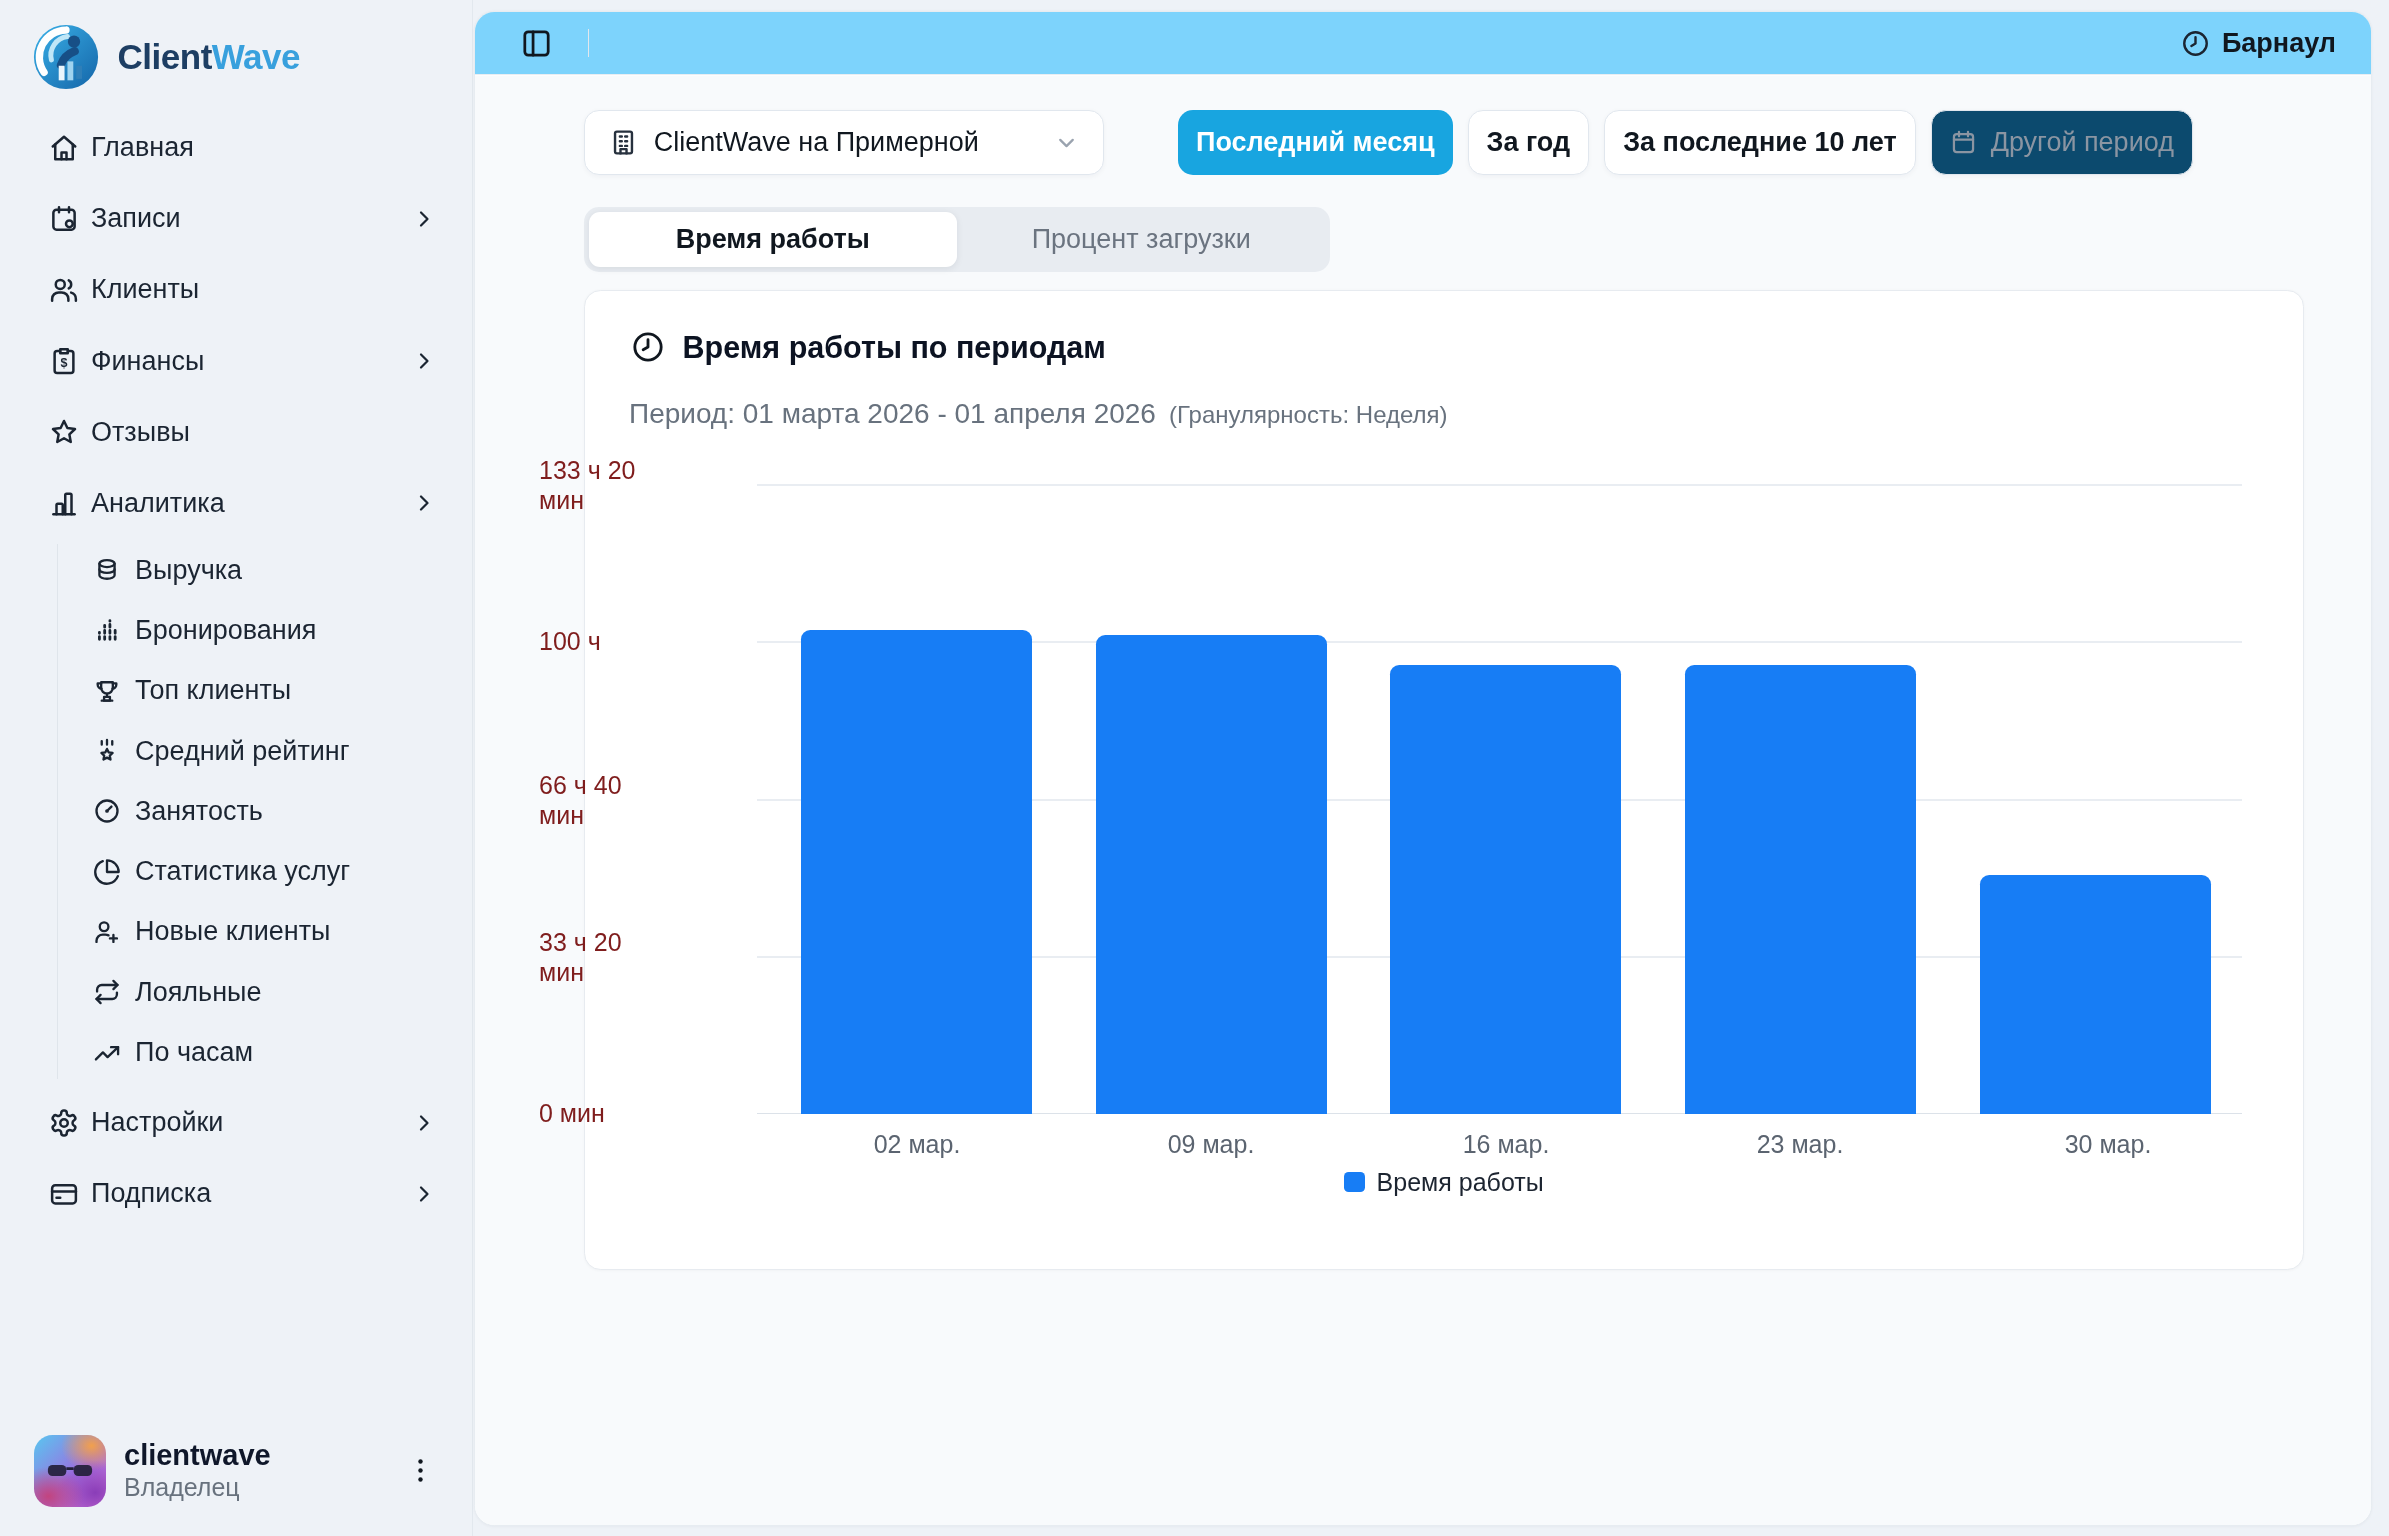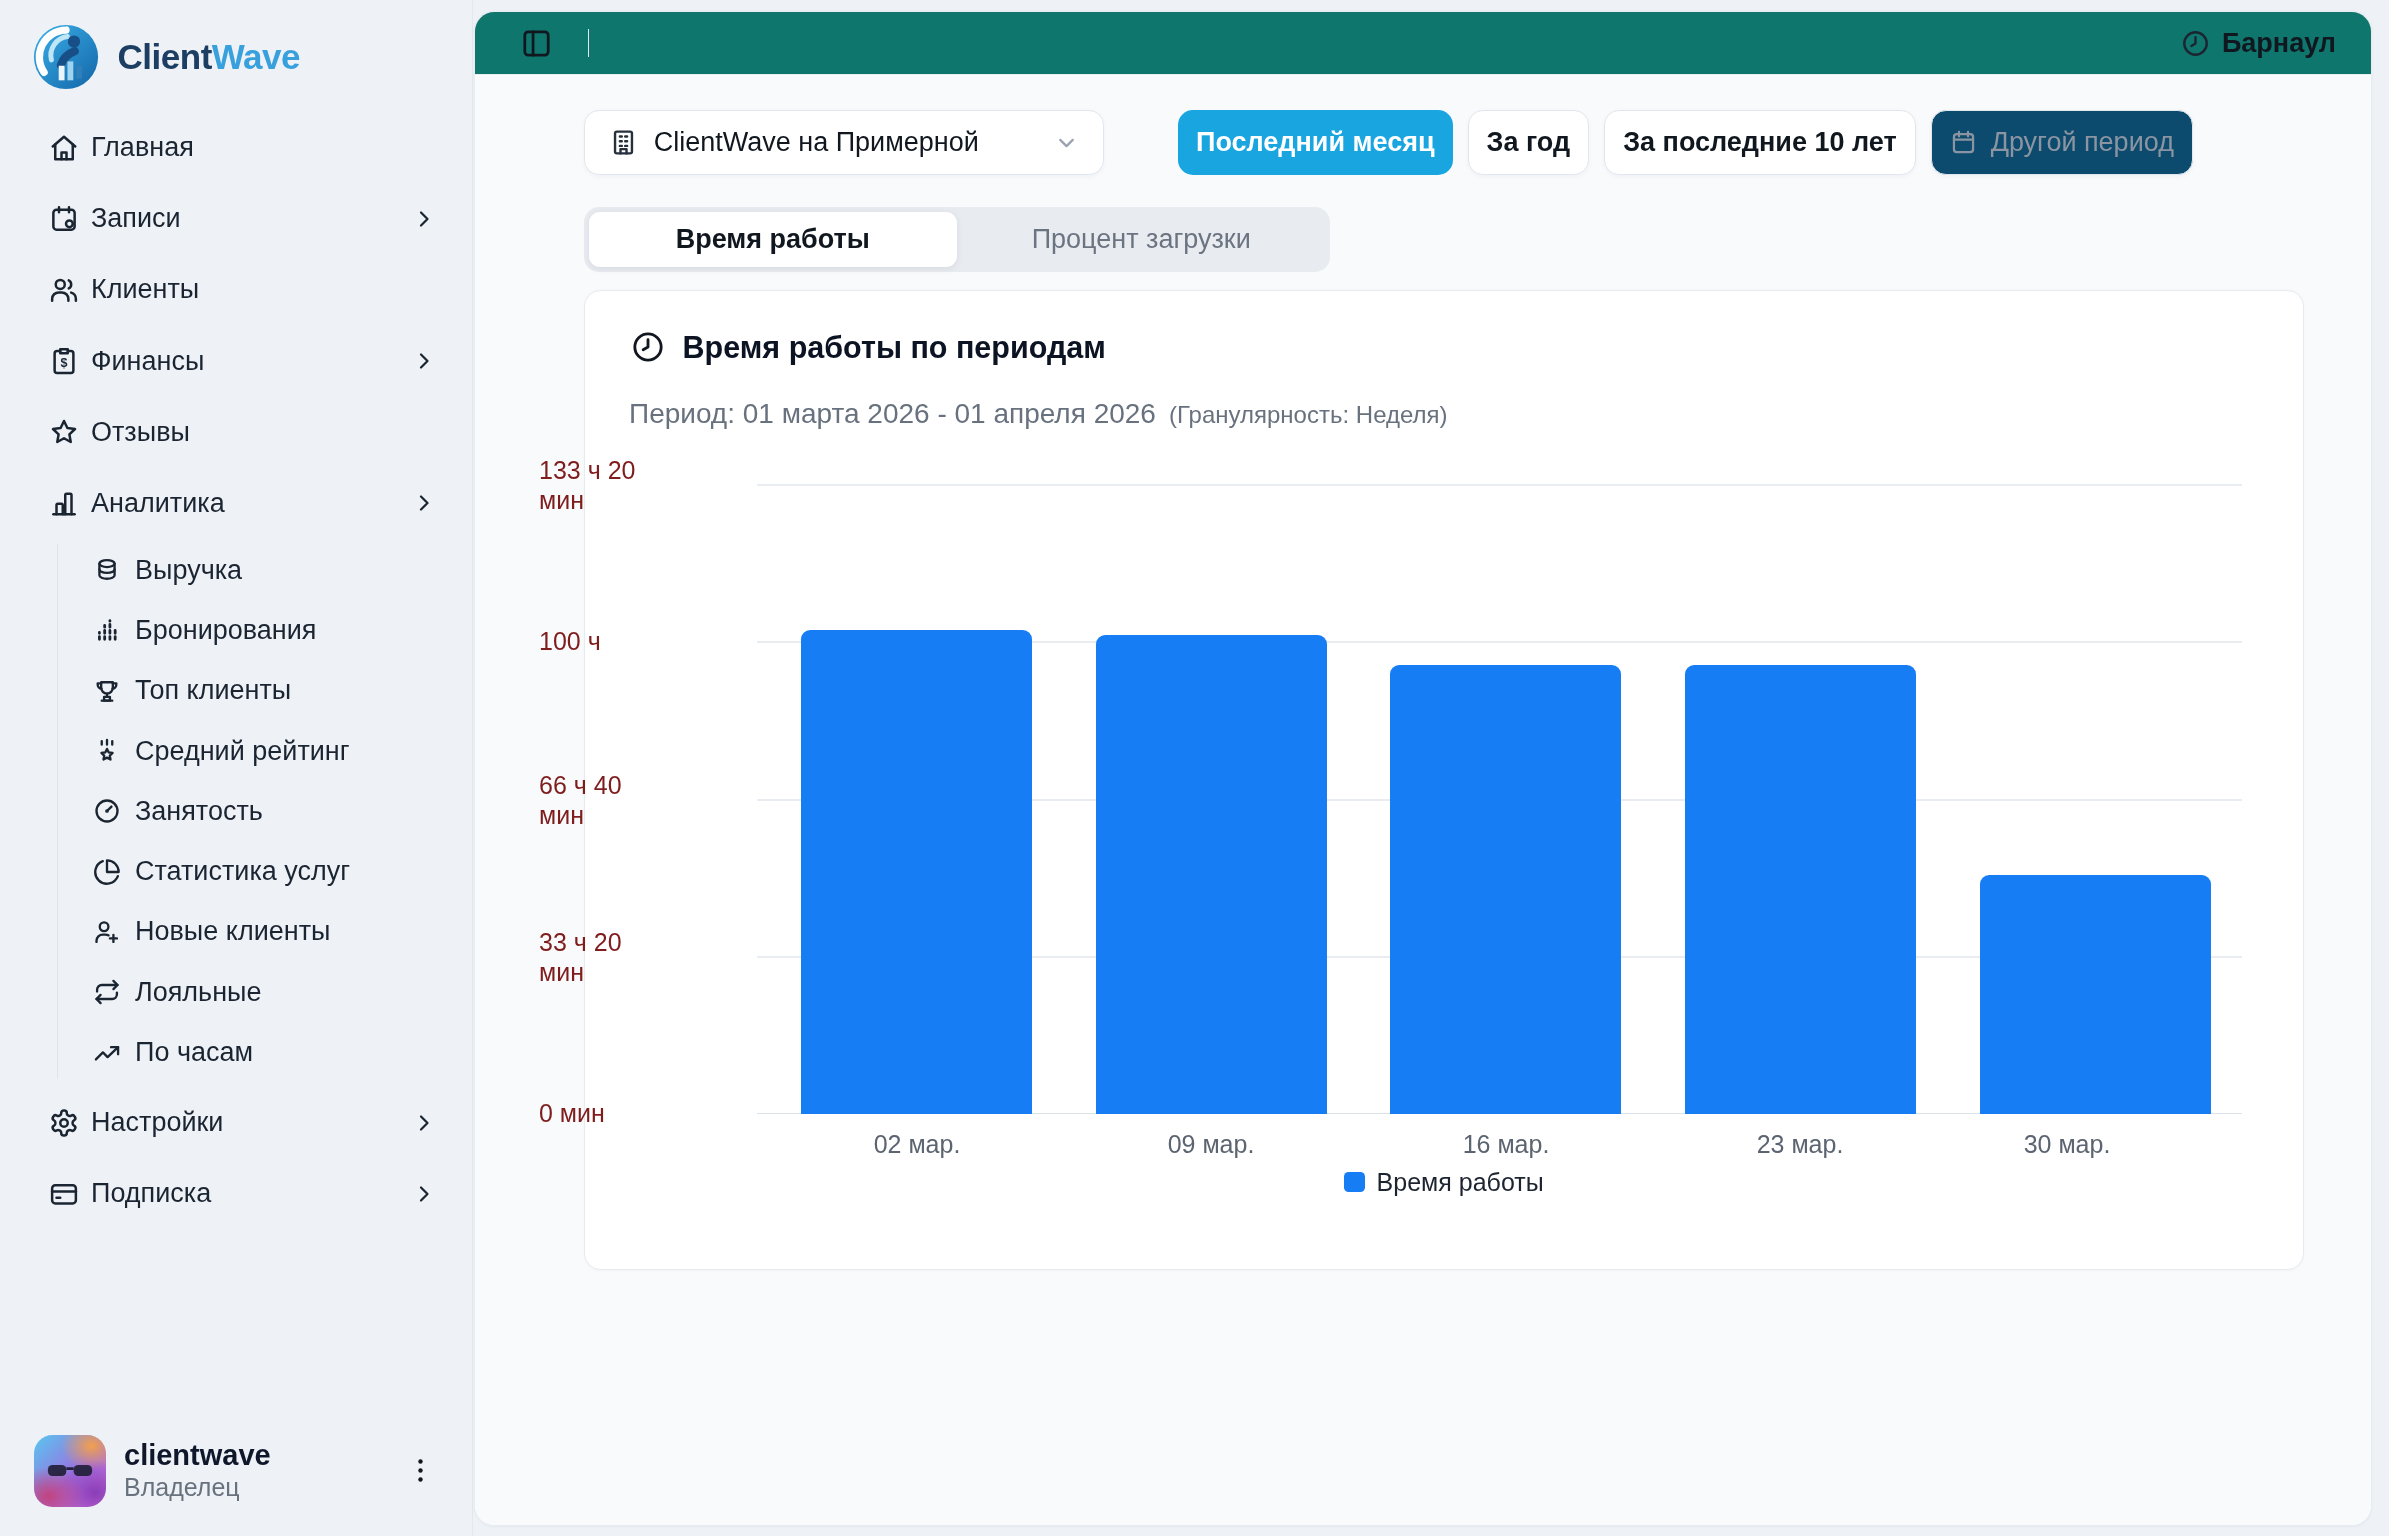--- a/index.html
+++ b/index.html
@@ -45,21 +45,21 @@
   .avatar .glasses { position:absolute; left:13px; top:28px; width:46px; height:15px; }
   .user-name { font-size:29px; font-weight:700; color:#0f172a; line-height:33px; }
   .user-role { font-size:25px; color:#68727e; line-height:30px; }
   .user-menu { margin-left:auto; width:37px; height:37px; display:flex; align-items:center; justify-content:center;
                color:#10171f; cursor:pointer; }
 
   
   .main-card { position:absolute; left:474px; top:11px; width:1898px; height:1515px;
                background:#fcfdfe; border:0.9px solid #e7ecf1; border-radius:20.3px; overflow:hidden;
                box-shadow:0 0.9px 2.8px rgba(15,23,42,.04); }
-  .topbar { height:63px; display:flex; align-items:center; border-bottom:0.9px solid #e9edf2; background:#0f766e; }
+  .topbar { height:63px; display:flex; align-items:center; border-bottom:0.9px solid #e9edf2; background:#7dd3fc; }
   .tb-toggle { margin-left:41px; width:41px; height:41px; display:flex; align-items:center; justify-content:center;
                color:#10171f; cursor:pointer; border-radius:9.2px; }
   .tb-divider { width:0.9px; height:28px; background:#e2e7ed; margin-left:31px; }
   .tb-loc { margin-left:auto; margin-right:35px; display:flex; align-items:center; gap:12px;
             font-size:27px; font-weight:600; color:#10171f; cursor:pointer; }
   .tb-loc .nav-ic { width:29px; height:29px; }
 
   .content { position:absolute; top:64px; left:0; right:0; bottom:0; background:#f8fafc;
              padding:0 80px 0 109px; }
 
@@ -464,21 +464,21 @@
 мин</div>
           <div class="bar" style="left:31px;height:484px;background:#177df5"></div>
           <div class="x-tick" style="left:0px;width:294px">02 мар.</div>
           <div class="bar" style="left:326px;height:479px;background:#177df5"></div>
           <div class="x-tick" style="left:294px;width:294px">09 мар.</div>
           <div class="bar" style="left:620px;height:449px;background:#177df5"></div>
           <div class="x-tick" style="left:589px;width:294px">16 мар.</div>
           <div class="bar" style="left:915px;height:449px;background:#177df5"></div>
           <div class="x-tick" style="left:883px;width:294px">23 мар.</div>
           <div class="bar" style="left:1210px;height:239px;background:#177df5"></div>
-          <div class="x-tick" style="left:1150px;width:294px">30 мар.</div>
+          <div class="x-tick" style="left:1191px;width:294px">30 мар.</div>
         </div>
 
       <div class="legend">
         <span class="legend-swatch" id="legend-swatch" style="background: rgb(23, 125, 245);"></span>
         <span class="legend-label">Время работы</span>
       </div>
     </section>
   </div>
 </main>
 

